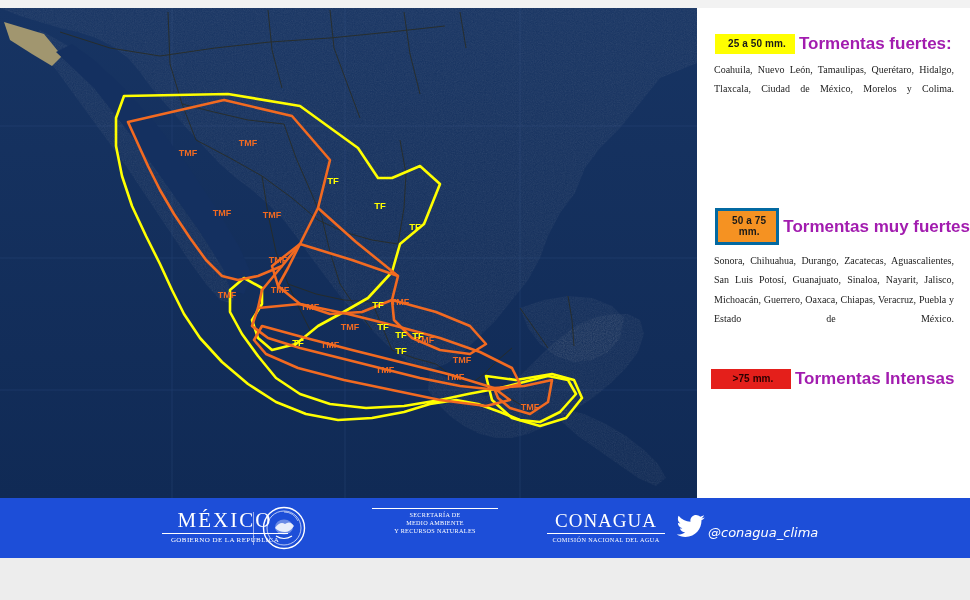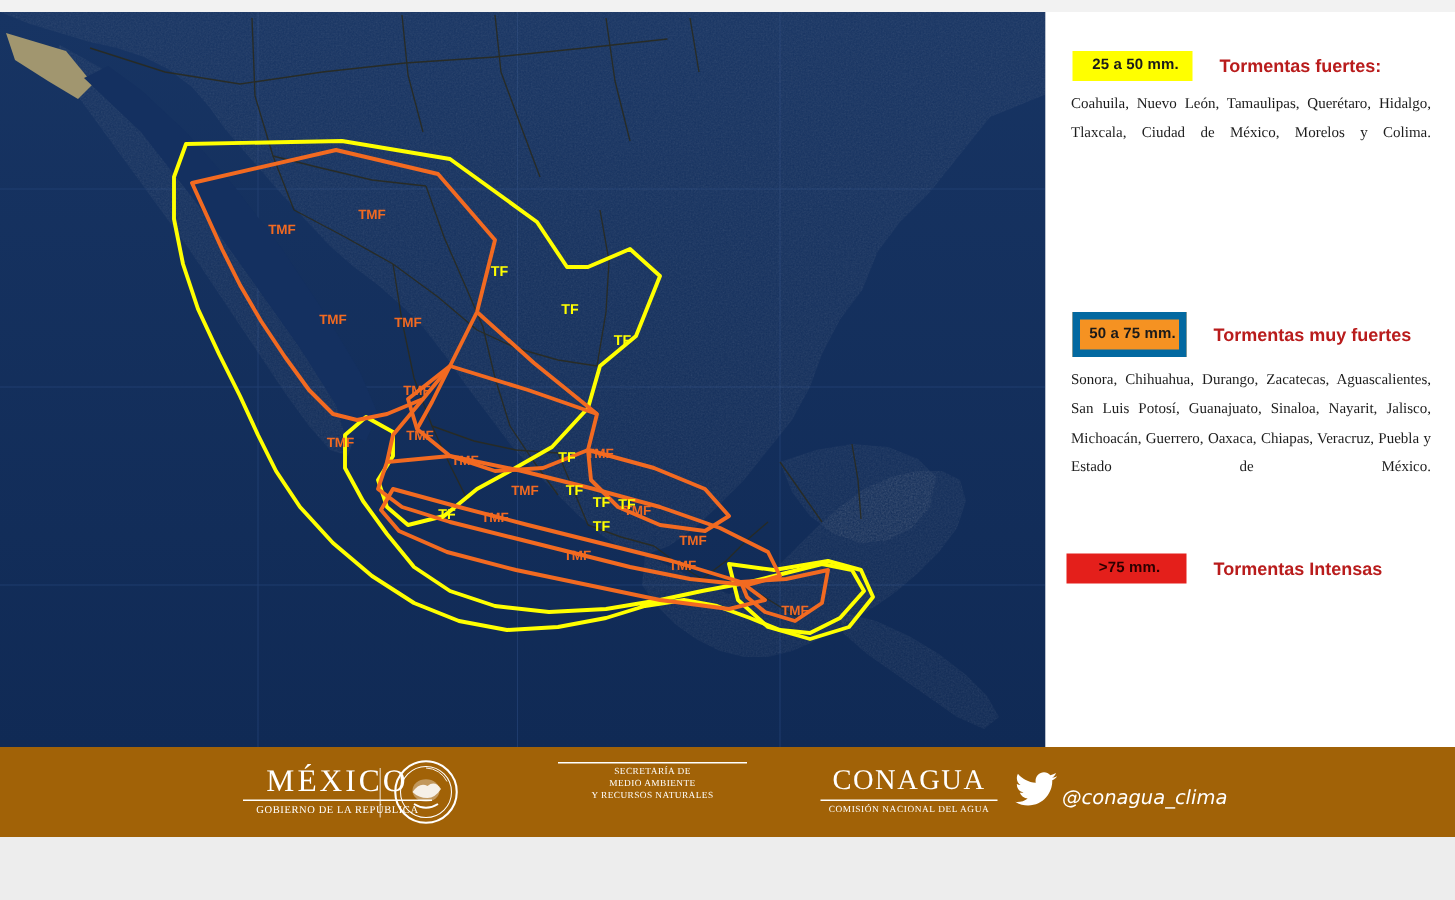--- a/index.html
+++ b/index.html
@@ -27,39 +27,39 @@
     background:#ffffff;
   }
   .legend-block{position:absolute;left:0;width:273px;}
   .legend-row{display:flex;align-items:center;}
   .swatch{
     display:inline-block;text-align:center;
     font-size:10px;font-weight:bold;color:#1a1a1a;
     padding:4px 0 5px 4px;line-height:11px;letter-spacing:.1px;
   }
   .swatch.yellow{background:#ffff00;width:76px;margin-left:18px;}
-  .swatch.orange{background:#f59222;width:76px;margin-left:18px;border:5px solid #0369a1;box-sizing:border-box;}
+  .swatch.orange{background:#f59222;width:76px;margin-left:18px;border:3px solid #0369a1;box-sizing:border-box;}
   .swatch.red{background:#e41f1b;width:76px;margin-left:14px;color:#2b0000;}
   .legend-head{
-    font-size:12px;font-weight:bold;color:#b91c1c;
-    margin-left:18px;white-space:nowrap;
+    font-size:17px;font-weight:bold;color:#a21caf;
+    margin-left:4px;white-space:nowrap;
   }
   .legend-body{
     margin:6px 16px 0 17px;
     font-size:10px;line-height:19.4px;color:#1c1c1c;
     text-align:justify;text-justify:inter-word;
     font-family:Liberation Serif, serif;
     font-weight:300;
   }
   .legend-body:after{content:"";display:inline-block;width:100%;}
 
   
   .footer{
     position:absolute;left:0;top:498px;width:970px;height:60px;
-    background:#a16207;
+    background:#1d4ed8;
   }
   .footer-inner{
     position:relative;width:970px;height:60px;
   }
   .logo{position:absolute;color:#ffffff;text-align:center;}
   .mx-logo{left:160px;top:11px;width:130px;}
   .mx-word{font-family:"Liberation Serif", serif;font-size:21px;letter-spacing:2px;line-height:22px;}
   .mx-rule{height:1px;background:#fff;margin:2px 2px 2px 2px;}
   .mx-sub{font-family:"Liberation Serif", serif;font-size:7px;letter-spacing:.4px;}
   .divider{position:absolute;left:253px;top:14px;width:1px;height:33px;background:rgba(255,255,255,.55);}

